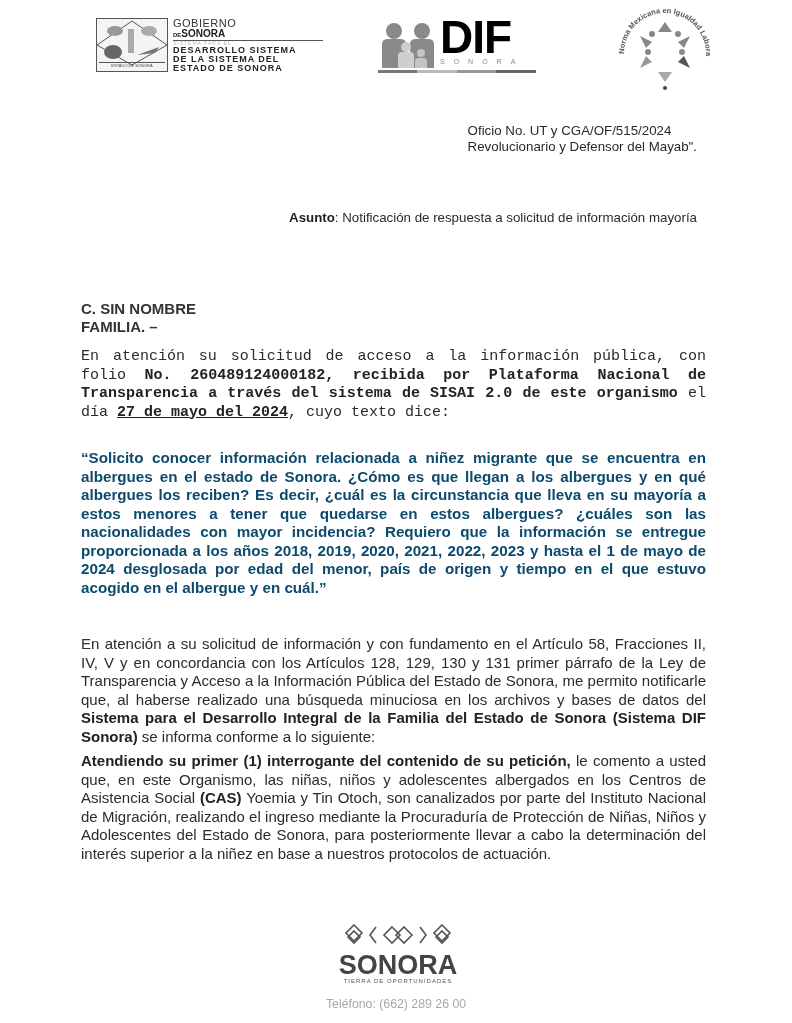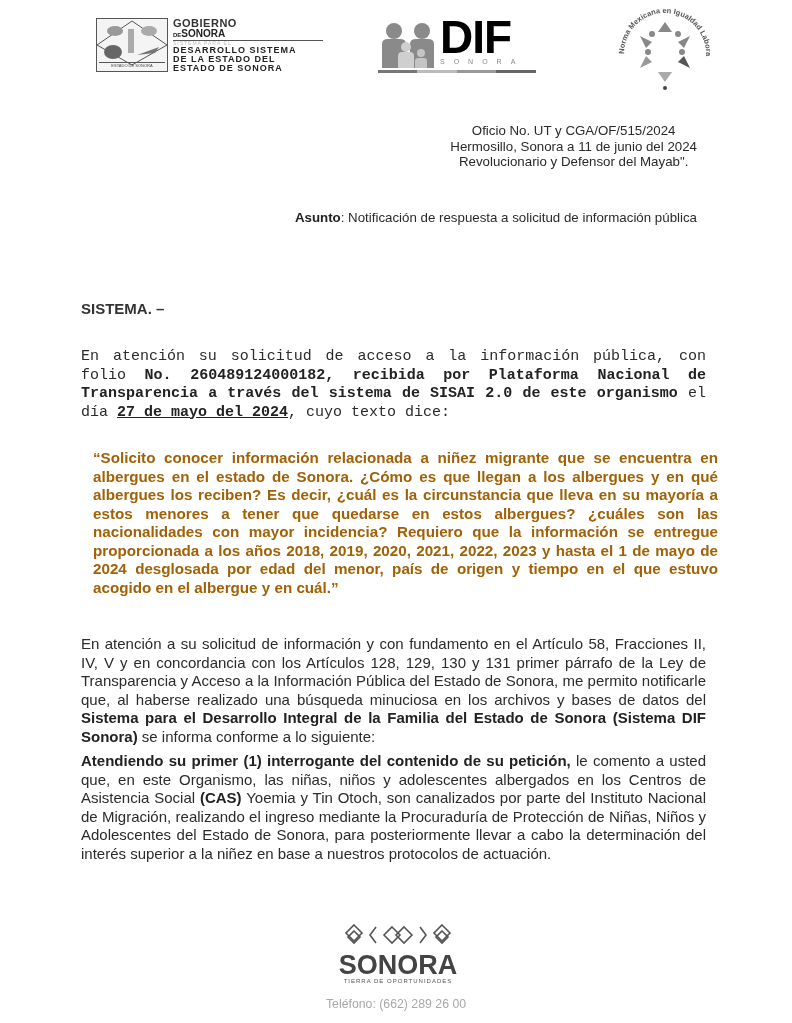--- a/index.html
+++ b/index.html
@@ -2,43 +2,43 @@
 <html><head>
 <meta charset="utf-8">
 <style>
   html, body { margin: 0; padding: 0; background: #ffffff; }
   body { width: 792px; height: 1023px; position: relative; overflow: hidden; font-family: "Liberation Sans", sans-serif; color: #2a2a2a; }
   .abs { position: absolute; }
   
   .shield { left: 96px; top: 18px; width: 70px; height: 52px; border: 1.5px solid #555; background: #f4f4f4; }
   .shield .diag1 { position: absolute; left: 0; top: 0; width: 70px; height: 52px; }
   .shield .foot { position: absolute; left: 2px; right: 2px; bottom: 2px; height: 6px; border-top: 1px solid #555; font-size: 4px; text-align: center; color: #444; line-height: 6px; }
-  .gob1 { left: 173px; top: 18px; font-size: 11px; letter-spacing: 0.5px; color: #333; line-height: 11px; font-weight: bold; }
+  .gob1 { left: 173px; top: 18px; font-size: 11px; letter-spacing: 0.5px; color: #333; line-height: 11px; }
   .gob2 { left: 173px; top: 28px; font-size: 10px; font-weight: bold; color: #222; line-height: 11px; }
   .gob2 small { font-size: 6px; }
   .gobline { left: 173px; top: 40px; width: 150px; height: 1px; background: #555; }
   .sys { left: 173px; top: 40px; font-size: 5px; color: #bbb; letter-spacing: 1px; }
   .dif { left: 173px; top: 46px; font-size: 9px; font-weight: bold; color: #222; letter-spacing: 1px; line-height: 9px; width: 170px; }
   .difwrap { left: 374px; top: 20px; width: 170px; height: 50px; }
   .dif-big { position: absolute; left: 66px; top: -3px; font-size: 46px; font-weight: bold; color: #000000; line-height: 40px; letter-spacing: -1px; }
   .dif-sonora { position: absolute; left: 66px; top: 38px; font-size: 7px; letter-spacing: 9px; color: #888; }
   .dif-bar { position: absolute; left: 4px; top: 50px; width: 158px; height: 3px; background: linear-gradient(to right, #777 0 25%, #bbb 25% 50%, #999 50% 75%, #666 75%); }
   .norma { left: 610px; top: 2px; width: 110px; height: 100px; }
   
-  .rhead { right: 95px; top: 123px; text-align: center; font-size: 13.3px; line-height: 15.5px; color: #2a2a2a; }
+  .rhead { right: 95px; top: 123px; text-align: left; font-size: 13.3px; line-height: 15.5px; color: #2a2a2a; }
   .asunto { right: 95px; top: 210px; font-size: 13.3px; color: #2a2a2a; }
   .asunto b { color: #222; }
   
   .body { left: 81px; width: 625px; font-size: 15px; line-height: 18.5px; color: #2b2b2b; }
   .just { text-align: justify; text-align-last: left; }
   .bold { font-weight: bold; color: #222; }
   .u { text-decoration: underline; }
   .to { top: 300px; font-weight: bold; font-size: 15px; line-height: 18px; color: #333; }
   .p1 { top: 348px; font-family: Liberation Mono, monospace; }
-  .p2 { top: 449px; font-weight: bold; color: #a16207; font-size: 15.2px; margin-left: 12px; }
+  .p2 { top: 449px; font-weight: bold; color: #0c4a6e; font-size: 15.2px; }
   .p3 { top: 635px; }
   .p4 { top: 752px; }
   
   .sonora-logo { left: 332px; top: 922px; width: 132px; height: 68px; text-align: center; }
   .sonora-word { font-size: 27px; font-weight: bold; color: #444; letter-spacing: 0px; line-height: 26px; }
   .sonora-tag { font-size: 6px; letter-spacing: 1px; color: #555; line-height: 7px; }
   .addr { left: 0; width: 792px; top: 996px; text-align: center; font-size: 12.3px; color: #a8a8a8; line-height: 17px; }
 </style>
 </head>
 <body>
@@ -54,21 +54,21 @@
   </svg>
   <div class="foot">ESTADO DE SONORA</div>
 </div>
 
 <div class="abs gob1">GOBIERNO</div>
 <div class="abs gob2"><small>DE</small><span>SONORA</span></div>
 <div class="abs gobline"></div>
 <div class="abs sys">SISTEMA PARA EL</div>
 <div class="abs dif">
   <div>DESARROLLO SISTEMA</div>
-  <div>DE LA ESTADO DEL</div>
+  <div>DE LA SISTEMA DEL</div>
   <div>ESTADO DE SONORA</div>
 </div>
 
 <div class="abs difwrap">
   <svg width="64" height="48" viewBox="0 0 64 48" style="position:absolute;left:4px;top:2px">
     <circle cx="16" cy="9" r="8" fill="#8a8a8a"></circle>
     <circle cx="44" cy="9" r="8" fill="#8a8a8a"></circle>
     <path d="M4 22 Q4 17 10 17 L22 17 Q28 17 28 22 L28 46 L4 46 Z" fill="#8a8a8a"></path>
     <path d="M32 22 Q32 17 38 17 L50 17 Q56 17 56 22 L56 46 L32 46 Z" fill="#8a8a8a"></path>
     <circle cx="28" cy="25" r="5" fill="#cfcfcf"></circle>
@@ -98,27 +98,27 @@
         <circle cx="68" cy="32" r="3"></circle>
       <circle cx="38" cy="50" r="3"></circle>
         <circle cx="72" cy="50" r="3"></circle>
       <circle cx="55" cy="86" r="2" fill="#444"></circle>
     </g>
   </svg>
 </div>
 
 <div class="abs rhead">
   <div>Oficio No. UT y CGA/OF/515/2024</div>
-  <div>Hermosillo, Sonora a 11 de junio del 2024</div>
   <div>Revolucionario y Defensor del Mayab".</div>
 </div>
-<div class="abs asunto"><b>Asunto</b><span>: Notificación de respuesta a solicitud de información pública</span></div>
+<div class="abs asunto"><b>Asunto</b><span>: Notificación de respuesta a solicitud de información mayoría</span></div>
 
 <div class="abs body to">
-  <div>SISTEMA. –</div>
+  <div>C. SIN NOMBRE</div>
+  <div>FAMILIA. –</div>
 </div>
 
 <div class="abs body just p1"><span>En atención su solicitud de acceso a la información pública, con folio </span><span class="bold">No. 260489124000182, recibida por Plataforma Nacional de Transparencia a través del sistema de SISAI 2.0 de este organismo</span><span> el día </span><span class="bold u">27 de mayo del 2024</span><span>, cuyo texto dice:</span></div>
 
 <div class="abs body just p2">“Solicito conocer información relacionada a niñez migrante que se encuentra en albergues en el estado de Sonora. ¿Cómo es que llegan a los albergues y en qué albergues los reciben? Es decir, ¿cuál es la circunstancia que lleva en su mayoría a estos menores a tener que quedarse en estos albergues? ¿cuáles son las nacionalidades con mayor incidencia? Requiero que la información se entregue proporcionada a los años 2018, 2019, 2020, 2021, 2022, 2023 y hasta el 1 de mayo de 2024 desglosada por edad del menor, país de origen y tiempo en el que estuvo acogido en el albergue y en cuál.”</div>
 
 <div class="abs body just p3"><span>En atención a su solicitud de información y con fundamento en el Artículo 58, Fracciones II, IV, V y en concordancia con los Artículos 128, 129, 130 y 131 primer párrafo de la Ley de Transparencia y Acceso a la Información Pública del Estado de Sonora, me permito notificarle que, al haberse realizado una búsqueda minuciosa en los archivos y bases de datos del </span><span class="bold">Sistema para el Desarrollo Integral de la Familia del Estado de Sonora (Sistema DIF Sonora)</span><span> se informa conforme a lo siguiente:</span></div>
 
 <div class="abs body just p4"><span class="bold">Atendiendo su primer (1) interrogante del contenido de su petición,</span><span>  le comento a usted que, en este Organismo, las niñas, niños y adolescentes albergados en los Centros de Asistencia Social </span><span class="bold">(CAS)</span><span> Yoemia y Tin Otoch, son canalizados por parte del Instituto Nacional de Migración, realizando el ingreso mediante la Procuraduría de Protección de Niñas, Niños y Adolescentes del Estado de Sonora, para posteriormente llevar a cabo la determinación del interés superior a la niñez en base a nuestros protocolos de actuación.</span></div>
 

